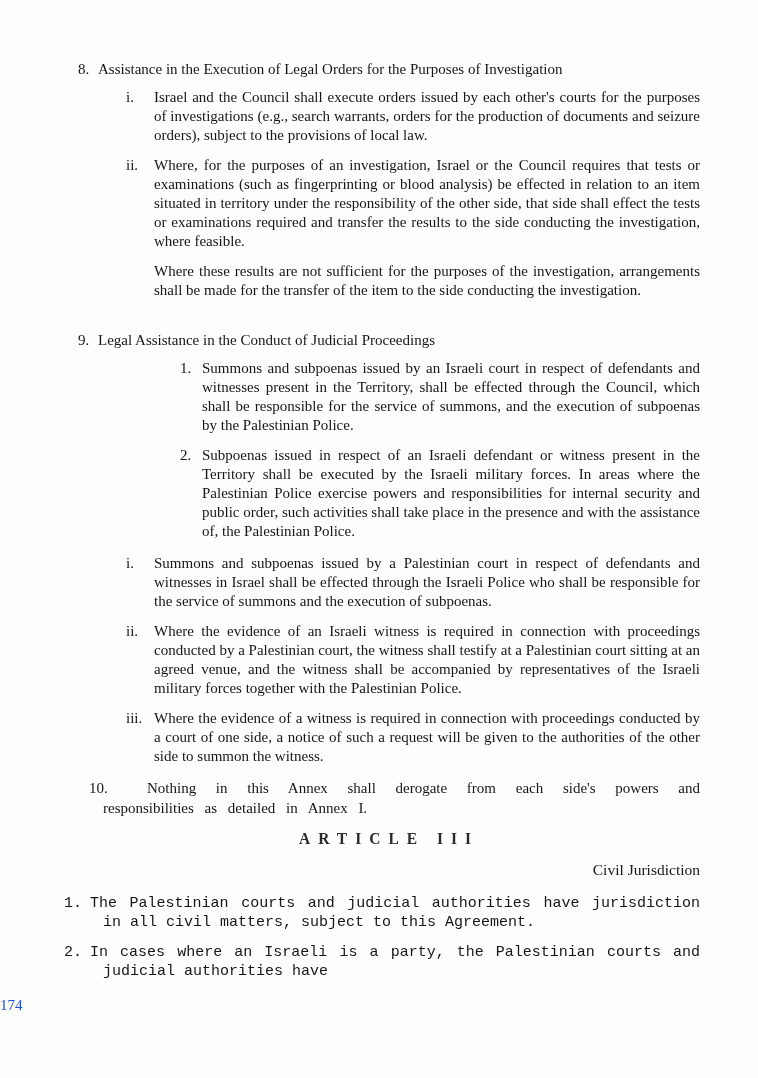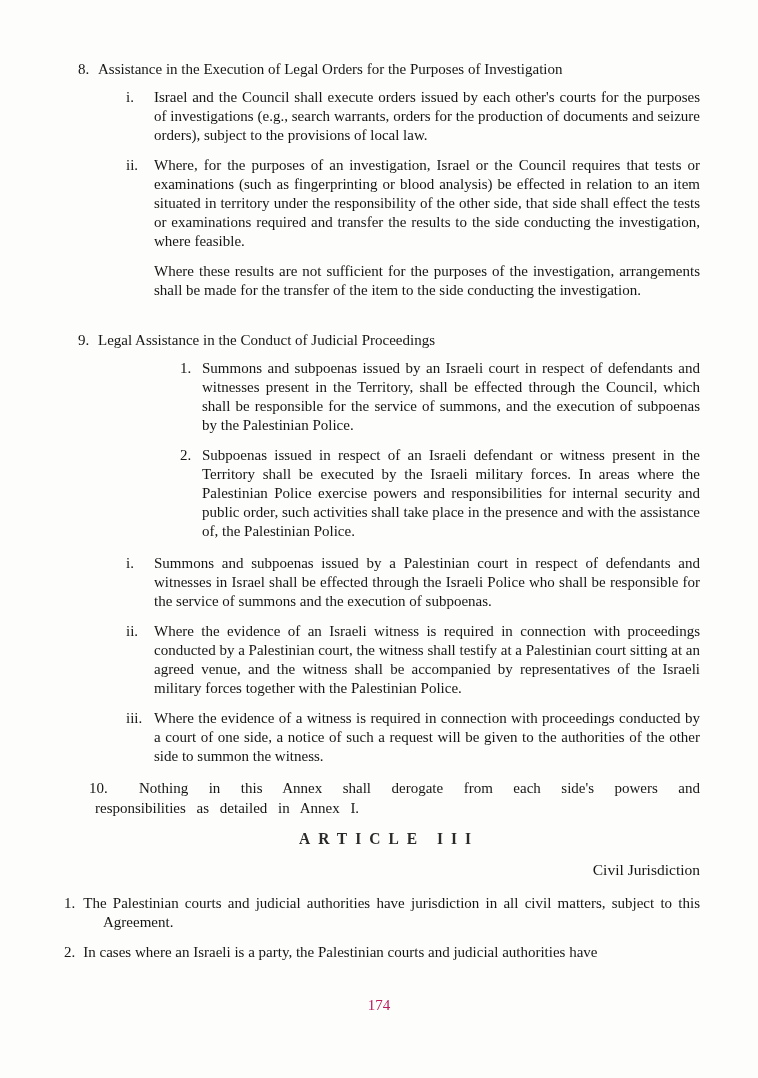--- a/index.html
+++ b/index.html
@@ -22,42 +22,41 @@
   .ptext { flex: 1; text-align: justify; }
   .title-para { margin-bottom: 9px; }
   .lvl2 { margin-left: 48px; }
   .lvl2 .num { flex: 0 0 28px; }
   .lvl3 { margin-left: 102px; }
   .lvl3 .num { flex: 0 0 22px; }
   .gap-lg { margin-bottom: 13px; }
   .cont { margin-left: 76px; text-align: justify; margin-bottom: 30px; }
   .para10 { position: relative; margin: 0 0 11px 0; }
   .num10 { position: absolute; left: 11px; top: 0; }
-  .ptext10 { margin-left: 17px; text-indent: 44px; text-align: justify; word-spacing: 7px; font-family: Liberation Serif, serif; }
+  .ptext10 { margin-left: 25px; text-indent: 44px; text-align: justify; word-spacing: 7px; font-family: Liberation Serif, serif; }
   .article-heading {
     text-align: center;
     font-weight: 700;
     font-size: 15.5px;
     letter-spacing: 8px;
     margin: 4px 0 12px 0;
     color: #2a2a2a;
     filter: blur(0.4px);
     transform: scaleY(1.08);
   }
   .article-subtitle { text-align: right; font-size: 15.5px; margin: 0 0 14px 0; }
-  .civil { margin-left: -14px; margin-bottom: 11px; }
+  .civil { margin-left: -14px; margin-bottom: 11px; font-family: Liberation Mono, monospace; }
   .hang { padding-left: 39px; text-indent: -39px; text-align: justify; }
   .cnum { margin-right: 8px; }
   .page-number {
     position: absolute;
     left: 0; right: 0;
     top: 996px;
-    text-align: center;
     font-size: 15px;
-    color: #be185d;
+    color: #1d4ed8;
   }
 </style>
 </head>
 <body>
 
 <div class="page">
 
   <div class="para title-para">
     <span class="num">8.</span>
     <div class="ptext">Assistance in the Execution of Legal Orders for the Purposes of Investigation</div>

